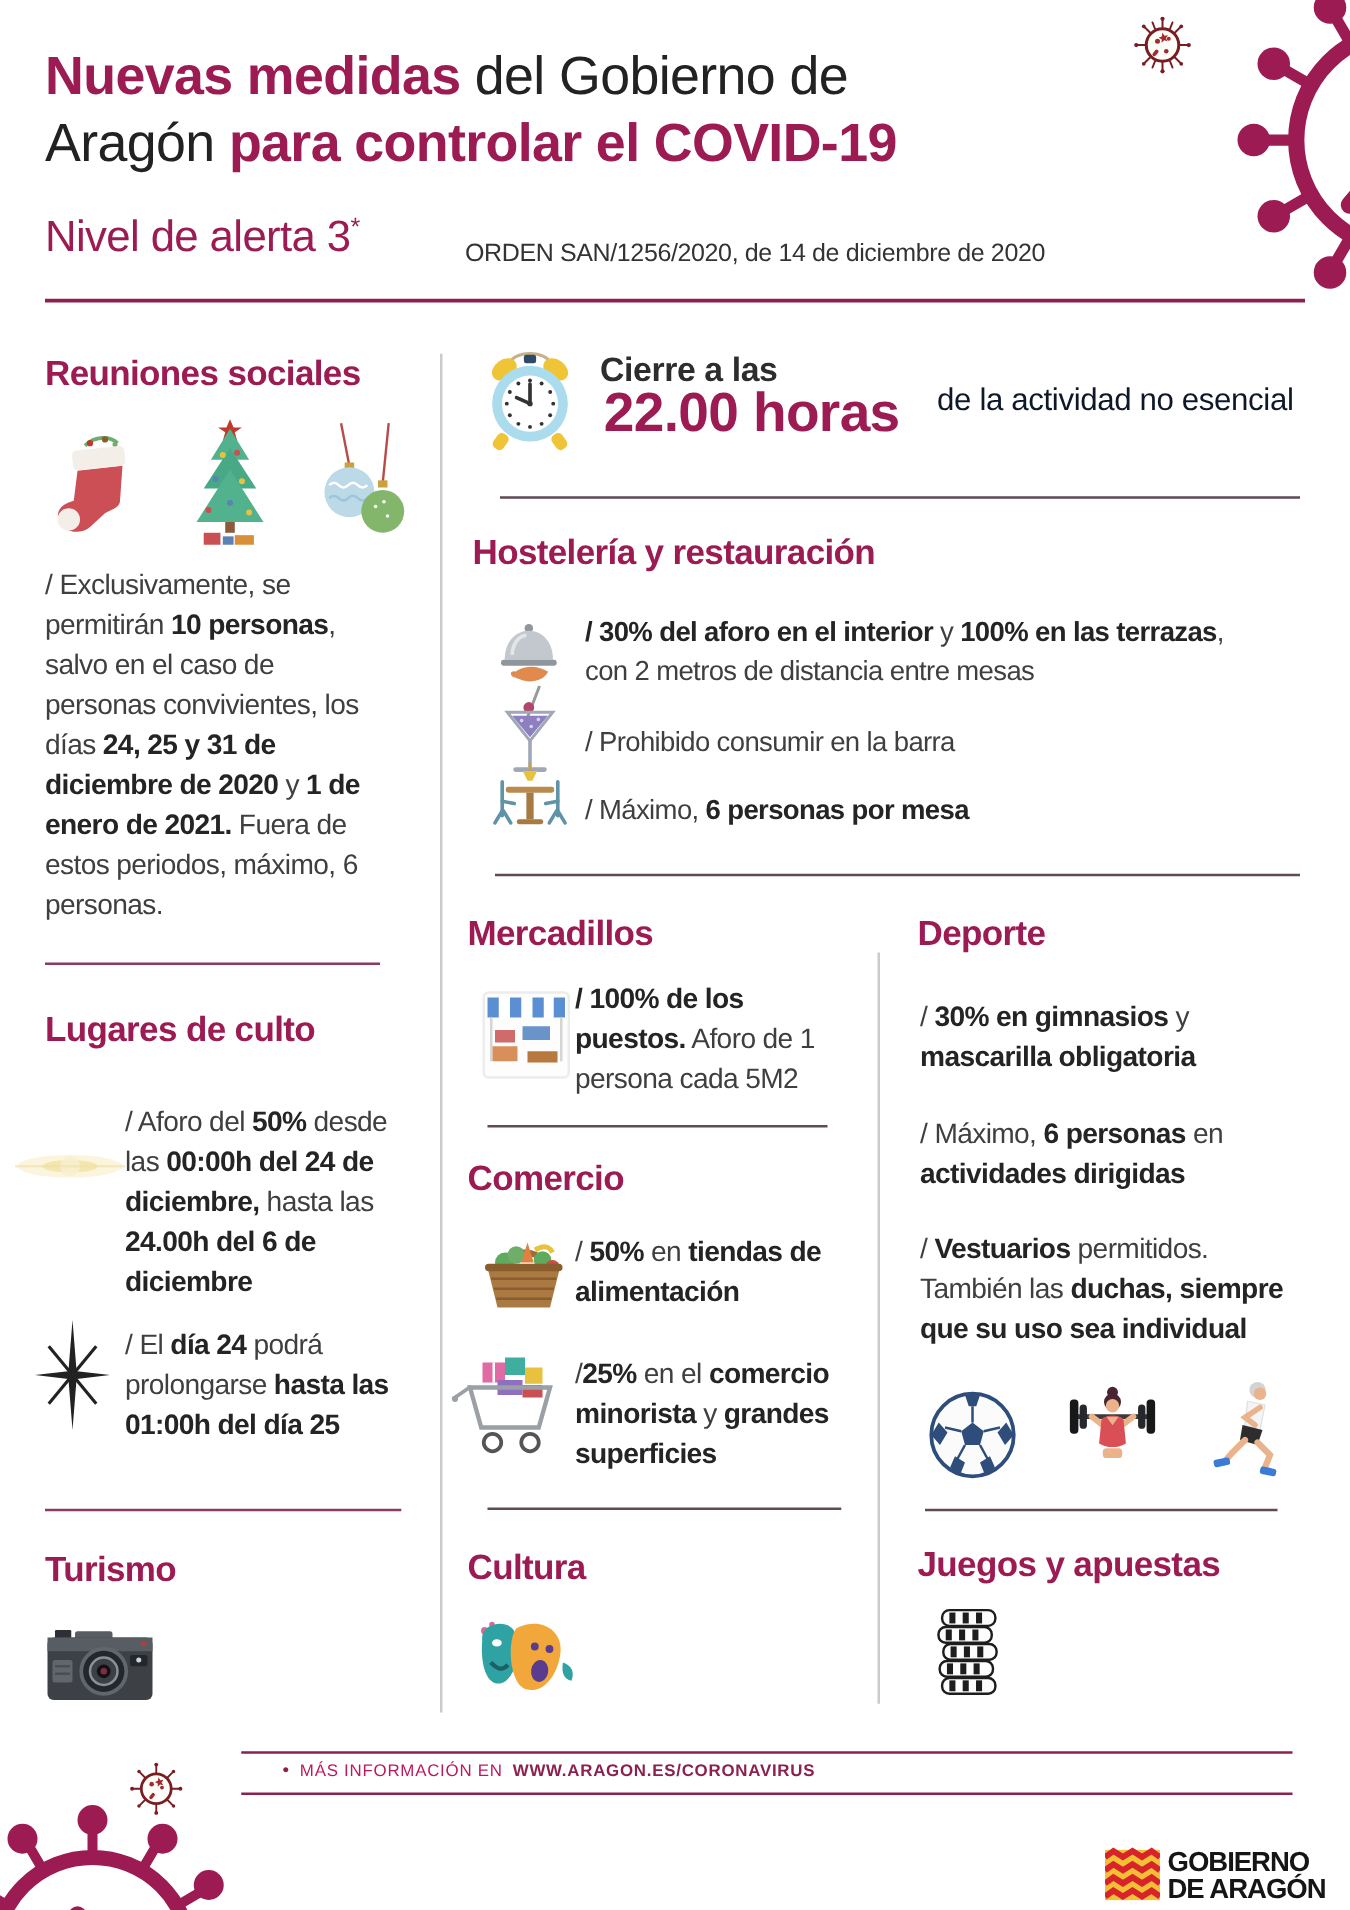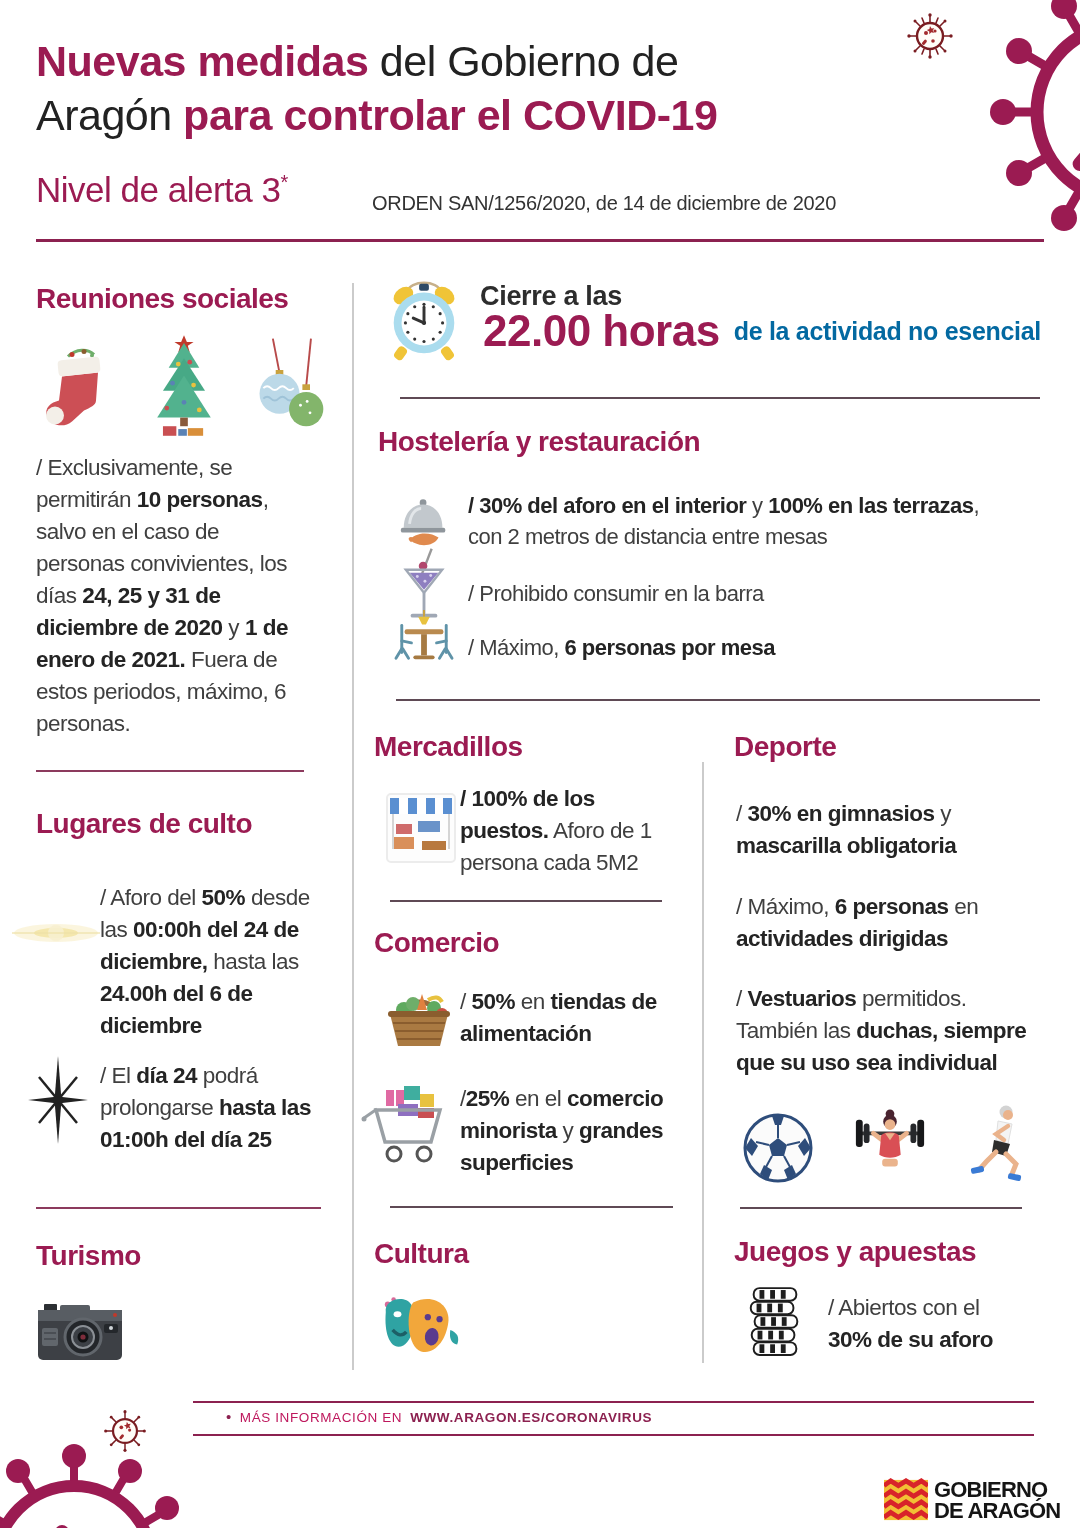--- a/index.html
+++ b/index.html
@@ -18,23 +18,23 @@
   .title{left:36px;top:34px;font-size:43px;line-height:54px;letter-spacing:-0.5px;color:#222;font-weight:400}
   .title .acc{color:var(--accent);font-weight:700}
   .alert{left:36px;top:170px;font-size:35px;color:var(--accent);letter-spacing:-0.5px}
   .alert sup{font-size:20px}
   .order{left:372px;top:192px;font-size:20px;color:#333;letter-spacing:-0.3px}
   .sec-title{position:absolute;font-size:28px;font-weight:700;color:var(--accent);letter-spacing:-0.5px}
   .rich{position:absolute;font-size:22.5px;line-height:32px;color:var(--text);letter-spacing:-0.5px;white-space:nowrap}
   .rich .b{font-weight:700;color:var(--text-bold)}
   .rich.mid{font-size:22px;line-height:31px}
   .cierre-lead{left:480px;top:281px;font-size:27px;font-weight:700;color:#2d2d2d;letter-spacing:-0.3px}
-  .cierre-line{left:483px;top:306px;display:flex;align-items:center;gap:14px;white-space:nowrap}
+  .cierre-line{left:483px;top:306px;display:flex;align-items:flex-start;gap:30px;white-space:nowrap}
   .cierre-time{font-size:44px;font-weight:700;color:var(--accent);letter-spacing:-0.5px}
-  .cierre-tail{font-size:25px;font-weight:700;color:#0369a1;letter-spacing:-0.3px}
+  .cierre-tail{font-size:25px;font-weight:400;color:#0f172a;letter-spacing:-0.3px}
   .foot-info{left:226px;top:1408px;font-size:13.5px;letter-spacing:0.6px;white-space:nowrap;display:flex;gap:8px;align-items:baseline}
   .foot-info .lbl{color:#be185d}
   .foot-info .url{color:var(--accent-dark);font-weight:700}
   .foot-info .dot{color:#8c2150;font-size:15px}
   .logo{left:884px;top:1477px;display:flex;gap:6px;align-items:center}
   .logo .txt{font-size:22px;line-height:21px;font-weight:700;color:#151515;letter-spacing:-0.8px}
   .icons-row{display:flex;align-items:flex-end}
 </style>
 </head>
 <body>
@@ -441,21 +441,20 @@
       <rect x="8" y="44" width="44" height="13" rx="6" fill="#fdfdfd" stroke="#1d1d1d" stroke-width="2"></rect>
       <rect x="14" y="46" width="5" height="9" fill="#1d1d1d"></rect>
         <rect x="25" y="46" width="5" height="9" fill="#1d1d1d"></rect>
         <rect x="36" y="46" width="5" height="9" fill="#1d1d1d"></rect>
       <rect x="10" y="58" width="44" height="13" rx="6" fill="#fdfdfd" stroke="#1d1d1d" stroke-width="2"></rect>
       <rect x="16" y="60" width="5" height="9" fill="#1d1d1d"></rect>
         <rect x="27" y="60" width="5" height="9" fill="#1d1d1d"></rect>
         <rect x="38" y="60" width="5" height="9" fill="#1d1d1d"></rect>
     </g>
   </svg>
-  <div class="rich" style="left:828px;top:1292px"><span>/ Abiertos con el</span><br><span class="b">30% de su aforo</span></div>
 
   <div class="hr" style="left:193px;top:1401px;width:841px;background:var(--accent-dark)"></div>
   <div class="abs foot-info">
     <span class="dot">•</span>
     <span class="lbl">MÁS INFORMACIÓN EN</span>
     <span class="url">WWW.ARAGON.ES/CORONAVIRUS</span>
   </div>
   <div class="hr" style="left:193px;top:1434px;width:841px;background:var(--accent-dark)"></div>
 
   <svg class="abs" style="left:-56px;top:1434px" width="260" height="260" viewBox="0 0 260 260">

